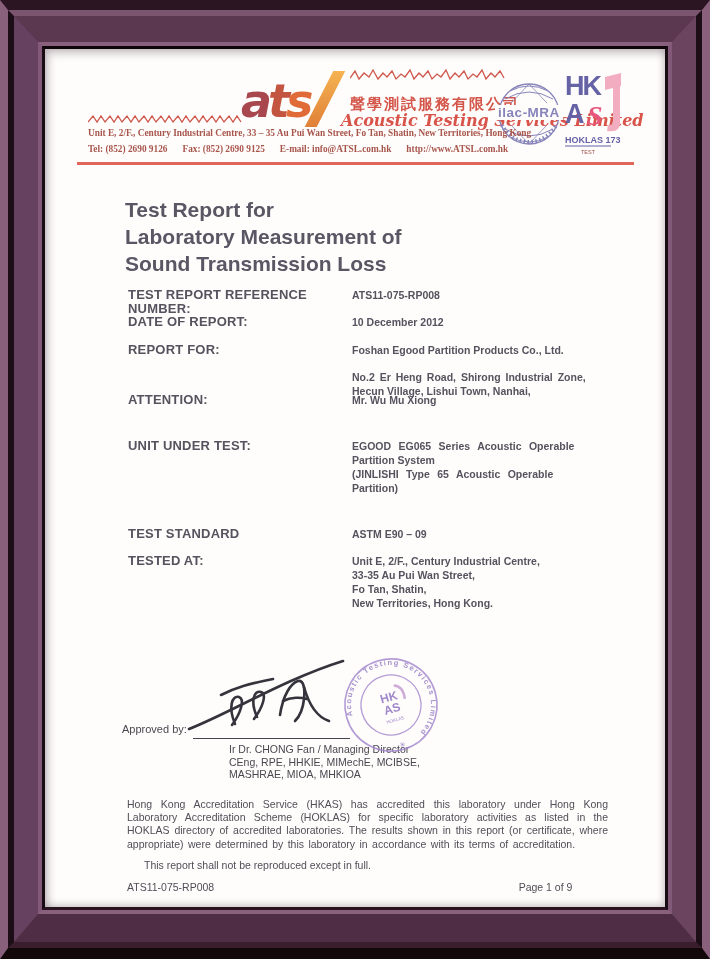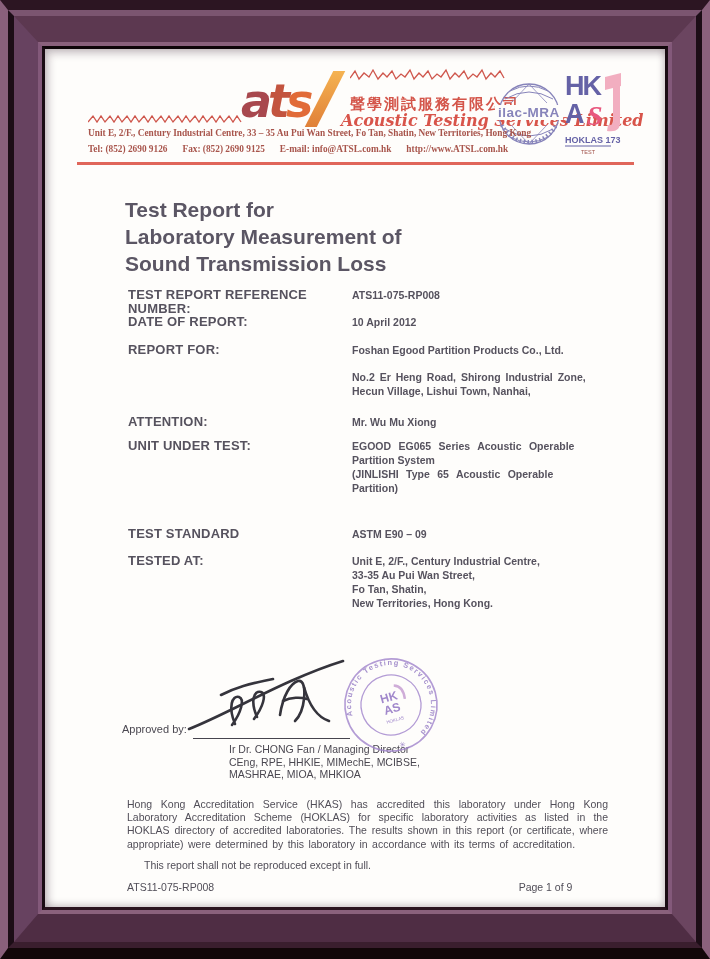--- a/index.html
+++ b/index.html
@@ -120,34 +120,34 @@
       <div>Laboratory Measurement of</div>
       <div>Sound Transmission Loss</div>
     </div>
 
     <div class="row" style="top:239px">
       <div class="lbl">TEST REPORT REFERENCE NUMBER:</div>
       <div class="val">ATS11-075-RP008</div>
     </div>
     <div class="row" style="top:266px">
       <div class="lbl">DATE OF REPORT:</div>
-      <div class="val">10 April 2012</div>
+      <div class="val">10 December 2012</div>
     </div>
     <div class="row" style="top:294px">
       <div class="lbl">REPORT FOR:</div>
       <div class="val">Foshan Egood Partition Products Co., Ltd.</div>
     </div>
     <div class="row" style="top:321px">
       <div class="lbl"></div>
       <div class="val">
         <div class="js1">No.2 Er Heng Road, Shirong Industrial Zone,</div>
         <div>Hecun Village, Lishui Town, Nanhai,</div>
       </div>
     </div>
-    <div class="row" style="top:366px">
+    <div class="row" style="top:344px">
       <div class="lbl">ATTENTION:</div>
       <div class="val">Mr. Wu Mu Xiong</div>
     </div>
     <div class="row" style="top:390px">
       <div class="lbl">UNIT UNDER TEST:</div>
       <div class="val">
         <div class="js2">EGOOD EG065 Series Acoustic Operable</div>
         <div>Partition System</div>
         <div class="js2">(JINLISHI Type 65 Acoustic Operable</div>
         <div>Partition)</div>

